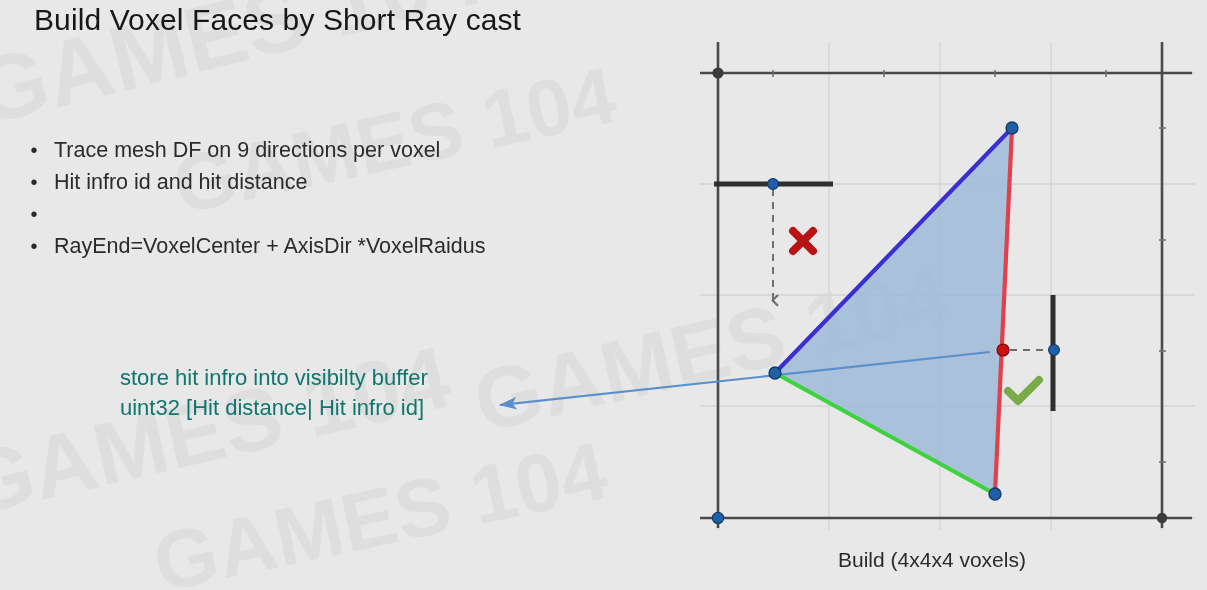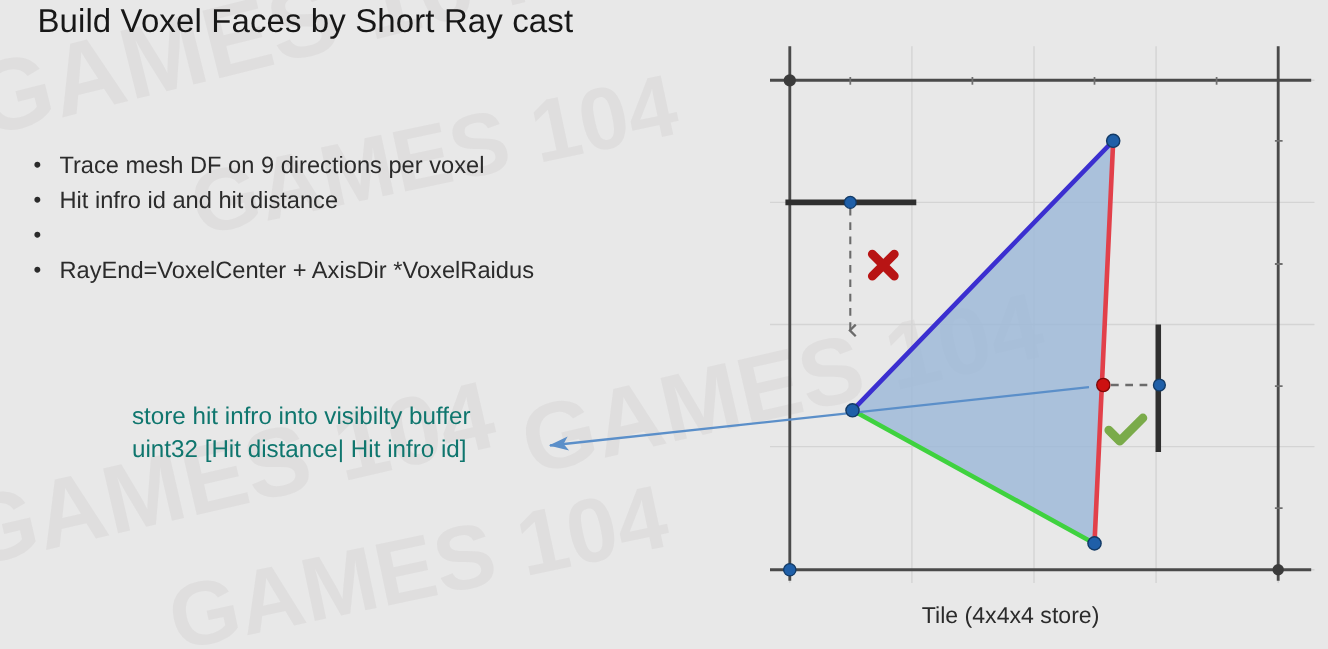--- a/index.html
+++ b/index.html
@@ -215,15 +215,15 @@
     <g stroke="#b81414" stroke-width="8" stroke-linecap="round">
       <line x1="793" y1="231" x2="813" y2="251"></line>
       <line x1="813" y1="231" x2="793" y2="251"></line>
     </g>
 
     <g>
       <path d="M1008,391 L1018,401 L1039,380" fill="none" stroke="#7aab4a" stroke-width="8" stroke-linecap="round" stroke-linejoin="round"></path>
     </g>
   </svg>
 
-  <div id="caption">Tile (4x4x4 store)</div>
+  <div id="caption">Build (4x4x4 voxels)</div>
 
 </div>
 
 </body></html>

